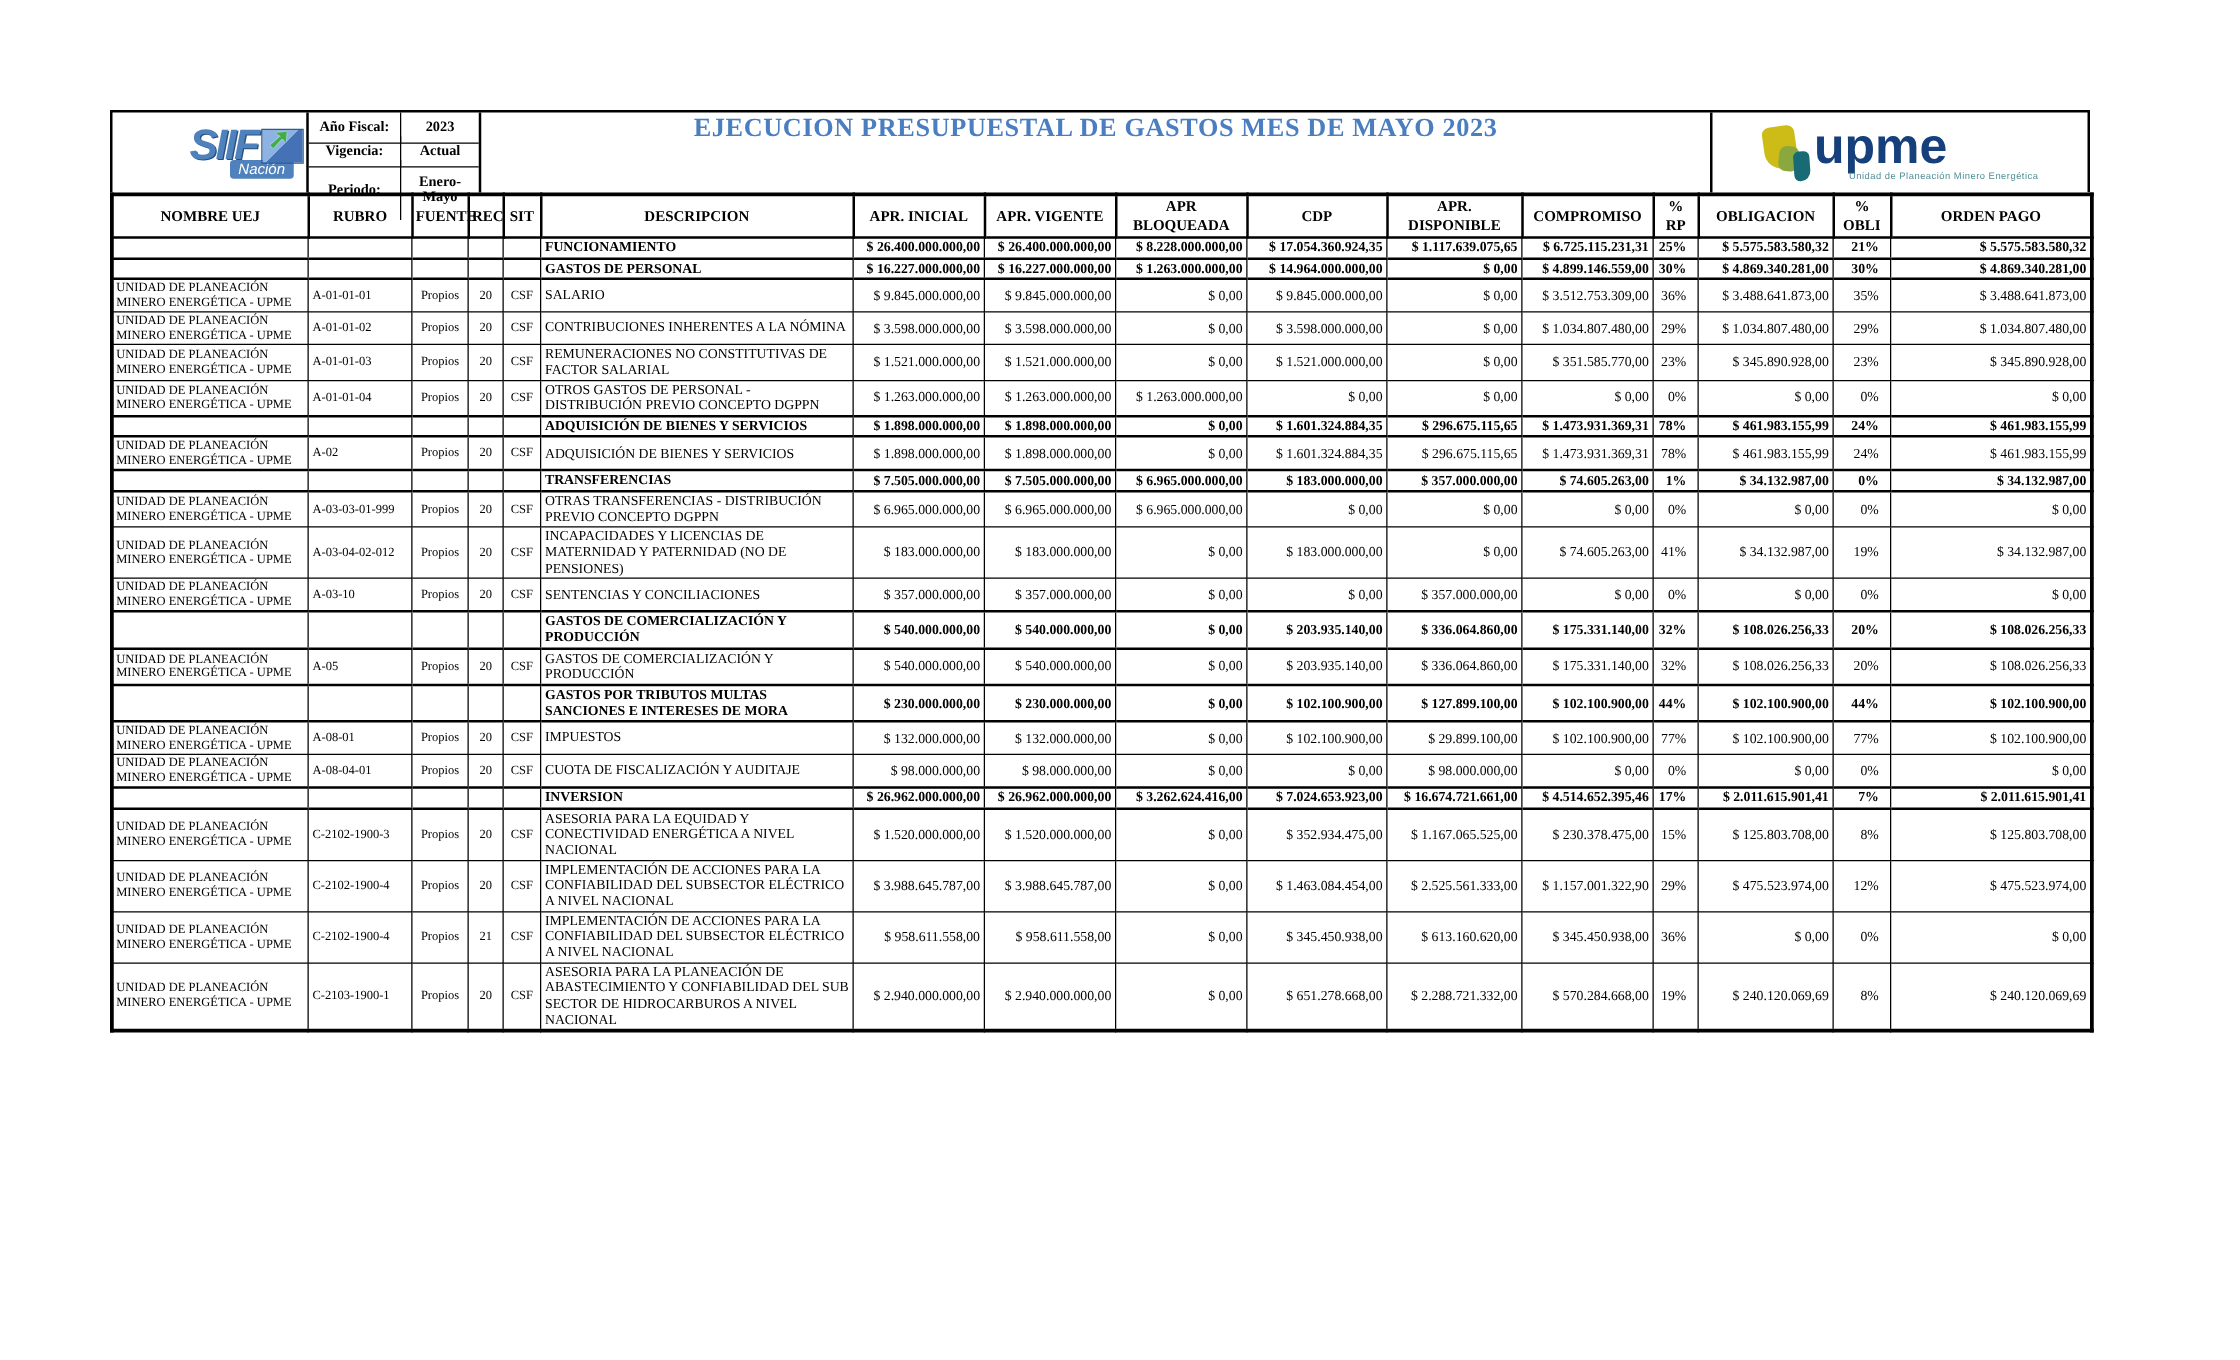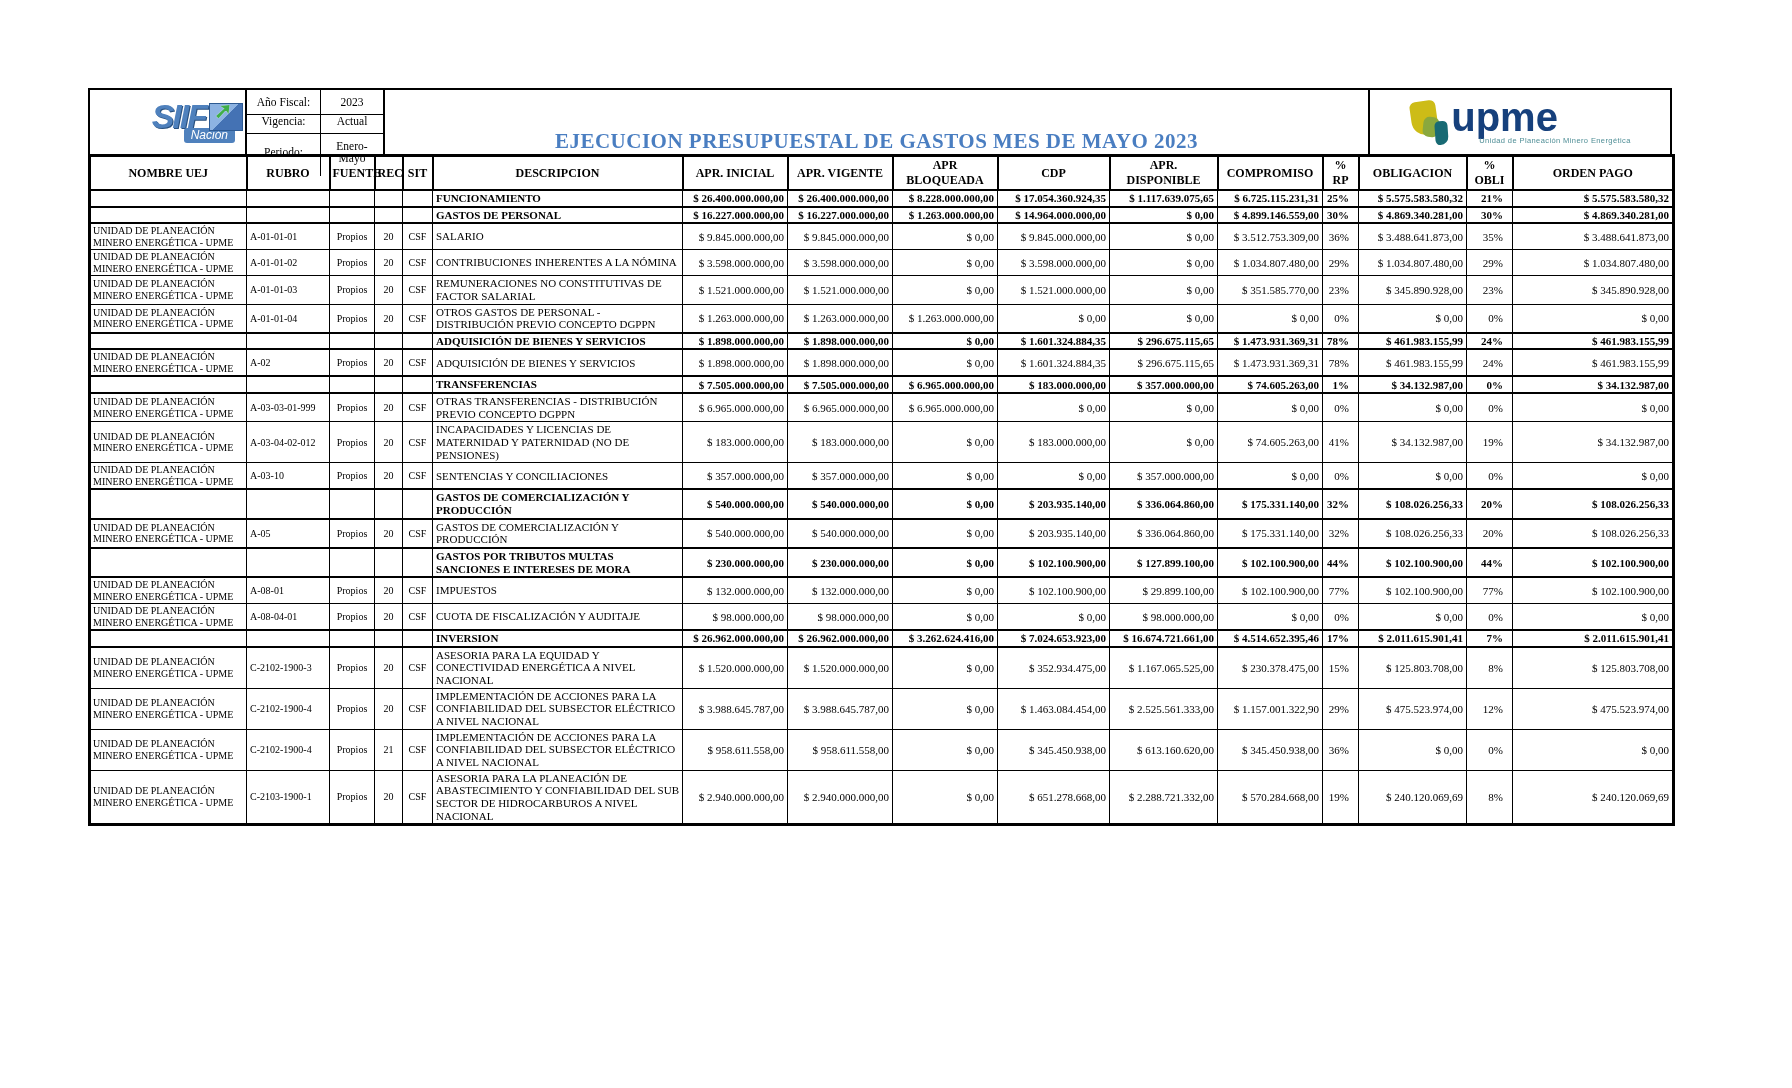--- a/index.html
+++ b/index.html
@@ -9,24 +9,24 @@
 
   
   .top-band{display:flex;height:66px;border:2px solid #000;border-bottom:0;background:#fff;}
   .logo-box{width:157px;border-right:2px solid #000;display:flex;flex-direction:column;align-items:flex-end;justify-content:center;padding:2px;}
   .siif-row{display:flex;align-items:center;}
   .siif-text{font-family:"Liberation Sans",sans-serif;font-weight:900;font-style:italic;font-size:34px;line-height:0.9;color:#4f81bd;letter-spacing:-2px;text-shadow:1px 1px 0 #28507e;}
   .siif-icon{width:34px;height:28px;margin-left:3px;position:relative;background:linear-gradient(135deg,#8db3e2 0 50%,#4472b4 50% 100%);border:1px solid #2d5a92;}
   .siif-icon .arrow{position:absolute;left:4px;top:-6px;font-size:22px;font-weight:bold;color:#3fae49;text-shadow:0 0 1px #fff;}
   .nacion{align-self:flex-end;margin-top:-4px;margin-right:8px;background:#4f81bd;color:#fff;font-family:"Liberation Sans",sans-serif;font-weight:normal;font-style:italic;font-size:12px;padding:0 7px 1px 7px;border-radius:3px;}
   .fiscal-box{width:138px;border-right:2px solid #000;display:grid;grid-template-columns:74px 1fr;grid-template-rows:19px 19px 1fr;}
-  .fiscal-box .fcell{border-right:1px solid #000;border-bottom:1px solid #000;display:flex;align-items:center;justify-content:center;font-weight:normal;font-size:11.5px;text-align:center;line-height:1.05;padding:12px 2px;}
+  .fiscal-box .fcell{border-right:1px solid #000;border-bottom:1px solid #000;display:flex;align-items:center;justify-content:center;font-weight:bold;font-size:11.5px;text-align:center;line-height:1.05;padding:12px 2px;}
   .fiscal-box .fcell.last{border-bottom:0;}
   .fiscal-box .fval{border-right:0;}
-  .title-box{flex:1;border-right:2px solid #000;display:flex;align-items:flex-end;justify-content:center;}
+  .title-box{flex:1;border-right:2px solid #000;display:flex;align-items:flex-start;justify-content:center;}
   .title-text{color:#4a7ec1;font-weight:bold;font-size:21px;letter-spacing:0.5px;}
   .upme-box{width:300px;display:flex;align-items:center;justify-content:center;gap:0;padding-top:2px;}
   .upme-shapes{position:relative;width:42px;height:48px;}
   .upme-shapes .sh{position:absolute;border-radius:6px;}
   .sh.yellow{width:26px;height:34px;left:2px;top:2px;background:#cdbc17;transform:rotate(-8deg);border-bottom-left-radius:14px;}
   .sh.green{width:16px;height:20px;left:14px;top:18px;background:#8aa83d;transform:rotate(6deg);}
   .sh.teal{width:13px;height:24px;left:26px;top:22px;background:#186a74;transform:rotate(-4deg);border-bottom-right-radius:10px;}
   .upme-word{font-family:"Liberation Sans",sans-serif;font-weight:900;font-size:40px;line-height:0.75;color:#16407c;letter-spacing:0px;}
   .upme-sub{font-family:"Liberation Sans",sans-serif;font-size:7.5px;color:#4f8e96;margin-top:4px;text-align:center;letter-spacing:0.4px;padding-left:28px;}
 

